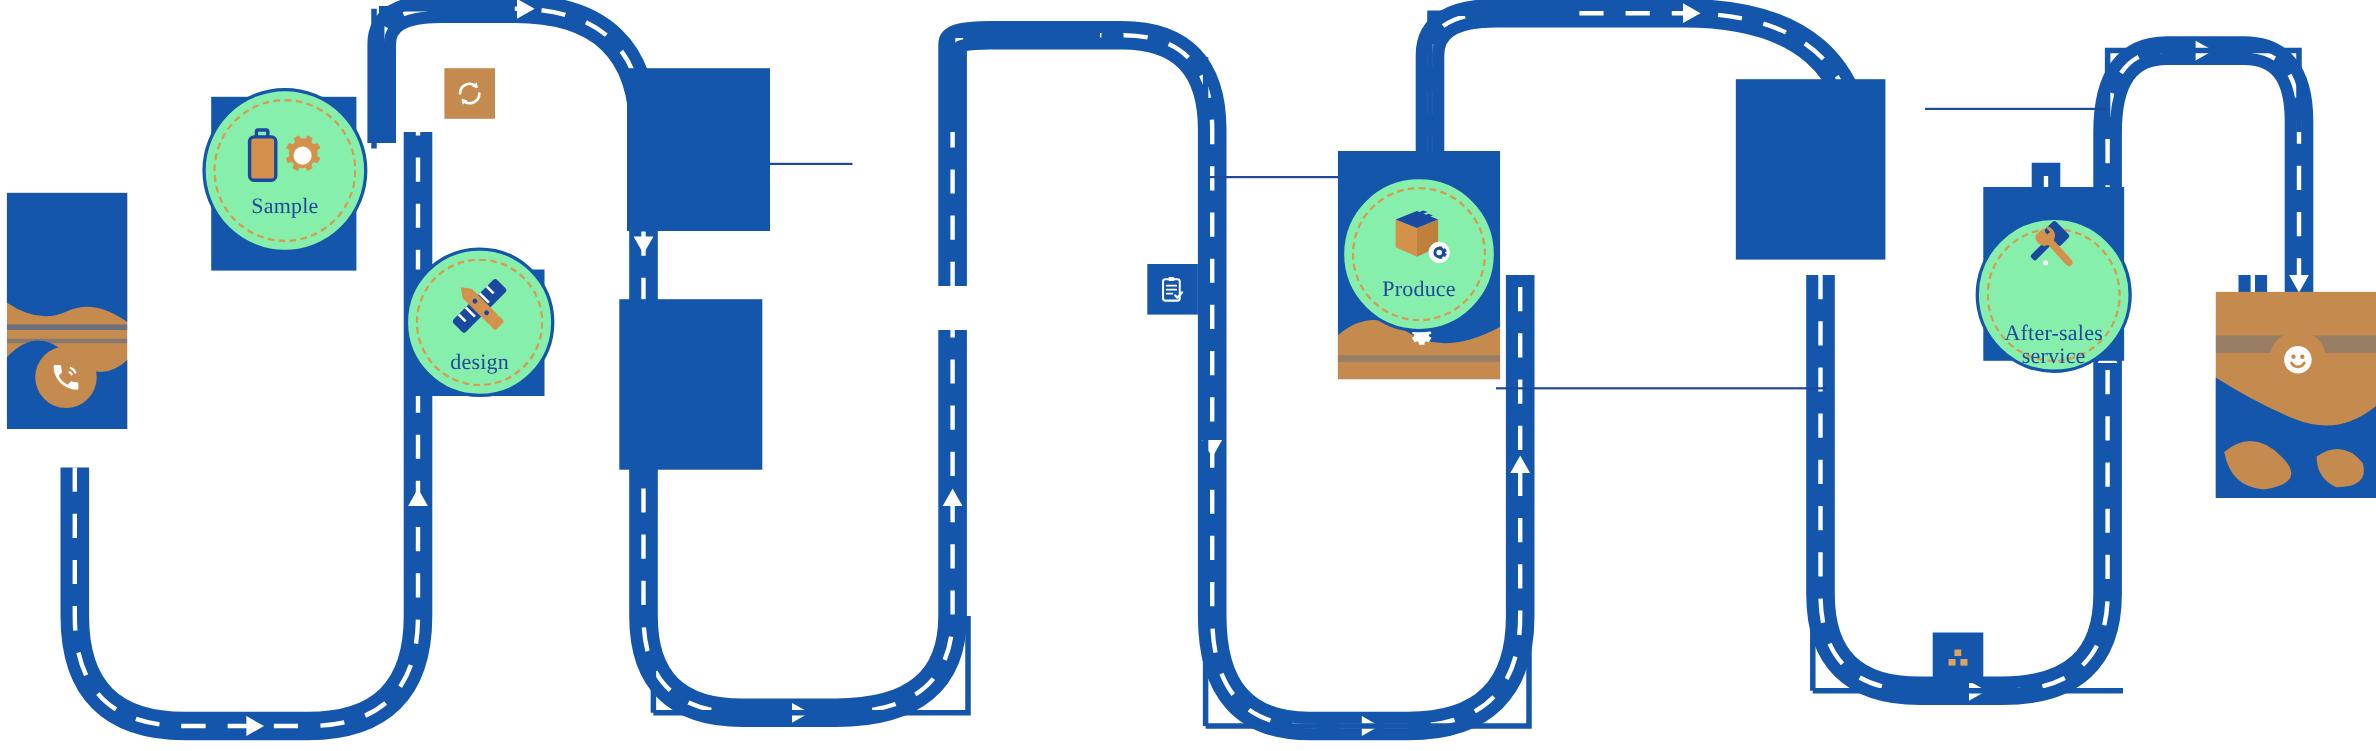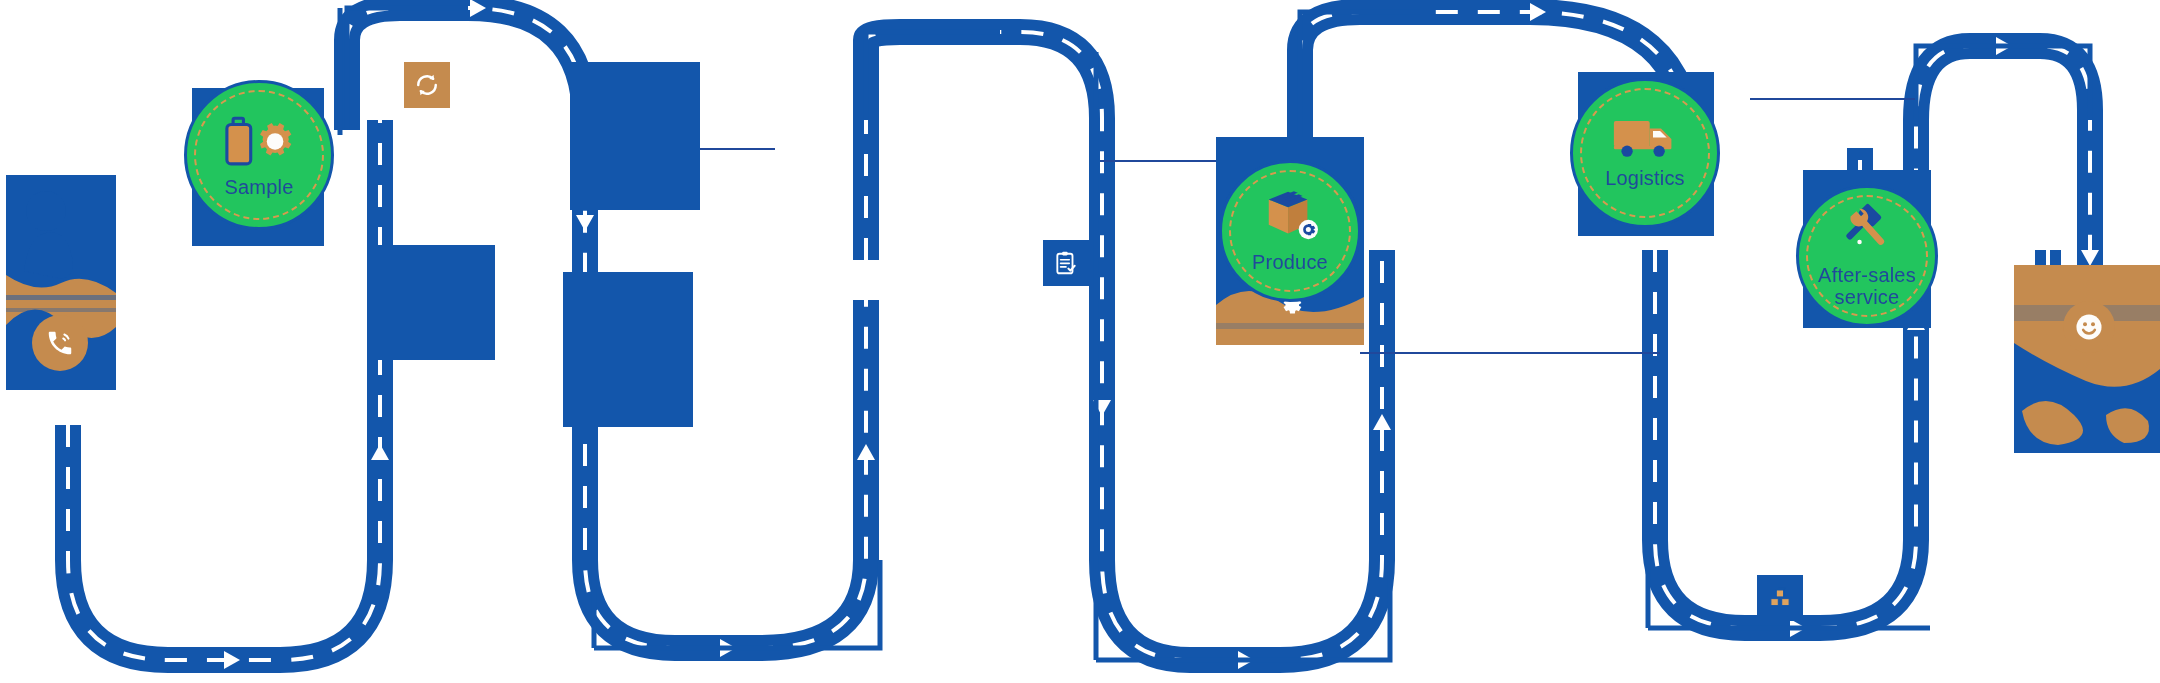--- a/index.html
+++ b/index.html
@@ -2,24 +2,24 @@
 <html><head>
 <meta charset="utf-8">
 <style>
   html,body{margin:0;padding:0;background:#ffffff;}
   body{font-family:"Liberation Sans","DejaVu Sans",sans-serif;}
   #stage{position:relative;width:2160px;height:683px;overflow:hidden;background:#fff;}
   #road{position:absolute;left:0;top:0;width:2160px;height:683px;}
   .panel{position:absolute;background:#1356ab;}
   .photo{position:absolute;overflow:hidden;}
   .disc{
-    position:absolute;border-radius:50%;background:#22c55e;
+    position:absolute;border-radius:50%;background:#86efac;
     border:3px solid #1356ab;
     box-sizing:border-box;
-    display:flex;flex-direction:column;align-items:center;justify-content:center;
+    display:flex;flex-direction:column;align-items:center;justify-content:center;font-family:Liberation Serif, serif;
   }
   .disc:after{
     content:"";position:absolute;left:7px;top:7px;right:7px;bottom:7px;
     border-radius:50%;border:2px dashed #d79a4e;pointer-events:none;
   }
   .disc .glyph{position:relative;z-index:2;display:block;}
   .disc .lbl{
     position:relative;z-index:2;color:#20489b;font-size:20px;line-height:1.08;
     text-align:center;margin-top:4px;letter-spacing:.2px;white-space:pre-line;
   }
@@ -152,20 +152,44 @@
   <div class="chip sq-tan" style="left:404px;top:62px;width:46px;height:46px;">
     <svg viewBox="0 0 24 24" width="28" height="28">
       <path fill="none" stroke="#fff" stroke-width="2.1" stroke-linecap="round" d="M19.5 12a7.5 7.5 0 0 1-12.8 5.3"></path>
       <path fill="none" stroke="#fff" stroke-width="2.1" stroke-linecap="round" d="M4.5 12a7.5 7.5 0 0 1 12.8-5.3"></path>
       <path fill="#fff" d="M17.6 3.2l.5 4.3-4.3-.7z"></path>
       <path fill="#fff" d="M6.4 20.8l-.5-4.3 4.3.7z"></path>
     </svg>
   </div>
 
   <div class="panel" style="left:375px;top:245px;width:120px;height:115px;"></div>
+  <div class="disc" style="left:368px;top:225px;width:136px;height:136px;">
+    <span class="glyph">
+      <svg viewBox="0 0 64 64" width="64" height="64">
+        <g transform="rotate(-45 32 32)">
+          <rect x="4" y="24" width="56" height="16" rx="3" fill="#1a4aa0"></rect>
+          <g stroke="#fdfcfa" stroke-width="2.4">
+            <line x1="13" y1="24" x2="13" y2="33"></line>
+              <line x1="22" y1="24" x2="22" y2="36"></line>
+            <line x1="31" y1="24" x2="31" y2="33"></line>
+              <line x1="40" y1="24" x2="40" y2="36"></line>
+            <line x1="49" y1="24" x2="49" y2="33"></line>
+          </g>
+        </g>
+        <g transform="rotate(45 32 32)">
+          <path d="M8 32l8-6v12z" fill="#d4914c"></path>
+          <rect x="16" y="26" width="34" height="12" fill="#d4914c"></rect>
+          <rect x="50" y="26" width="8" height="12" rx="2" fill="#d4914c"></rect>
+          <circle cx="26" cy="32" r="2.2" fill="#1a4aa0"></circle>
+          <circle cx="41" cy="32" r="2.2" fill="#1a4aa0"></circle>
+        </g>
+      </svg>
+    </span>
+    <span class="lbl">design</span>
+  </div>
 
   <div class="panel" style="left:570px;top:62px;width:130px;height:148px;"></div>
 
   <div class="panel" style="left:563px;top:272px;width:130px;height:155px;"></div>
 
   <div class="chip sq-blue" style="left:1043px;top:240px;width:46px;height:46px;">
     <svg viewBox="0 0 24 24" width="26" height="26">
       <rect x="4" y="3.5" width="14" height="18" rx="2" fill="none" stroke="#fff" stroke-width="1.7"></rect>
       <rect x="8.5" y="1.6" width="5" height="3.4" rx="1" fill="#fff"></rect>
       <g stroke="#fff" stroke-width="1.5" stroke-linecap="round">
@@ -201,36 +225,23 @@
         </g>
         <circle cx="51" cy="43" r="10" fill="#fdfcfa"></circle>
         <path fill="#1a4aa0" d="M51 37.6a5.4 5.4 0 1 0 0 10.8 5.4 5.4 0 0 0 0-10.8zm7.2 6.9l-1.7-.9c0-.3 0-.6 0-.9l1.7-.9-1.6-2.7-1.8.6c-.2-.2-.5-.3-.8-.5l-.2-1.8h-3.2l-.2 1.8c-.3.2-.5.3-.8.5l-1.8-.6-1.6 2.7 1.7.9c0 .3 0 .6 0 .9l-1.7.9 1.6 2.7 1.8-.6c.2.2.5.3.8.5l.2 1.8h3.2l.2-1.8c.3-.2.5-.3.8-.5l1.8.6z"></path>
         <circle cx="51" cy="43" r="2.6" fill="#fdfcfa"></circle>
       </svg>
     </span>
     <span class="lbl">Produce</span>
   </div>
 
   <div class="panel" style="left:1578px;top:72px;width:136px;height:164px;"></div>
-  <div class="disc" style="left:1570px;top:78px;width:150px;height:150px;">
-    <span class="glyph">
-      <svg viewBox="0 0 70 46" width="66" height="44">
-        <rect x="2" y="5" width="38" height="27" rx="2" fill="#d4914c"></rect>
-        <path fill="#d4914c" d="M40 13h12l11 11v8H40z"></path>
-        <path fill="#fdfcfa" d="M43.5 15.5h7.5l7 7h-14.5z"></path>
-        <rect x="2" y="31" width="61" height="4" rx="1.5" fill="#d4914c"></rect>
-        <circle cx="16" cy="37" r="6" fill="#1a4aa0"></circle>
-        <circle cx="50" cy="37" r="6" fill="#1a4aa0"></circle>
-      </svg>
-    </span>
-    <span class="lbl">Logistics</span>
-  </div>
 
   <div class="panel" style="left:1803px;top:170px;width:128px;height:158px;"></div>
-  <div class="disc" style="left:1796px;top:185px;width:142px;height:142px;">
+  <div class="disc" style="left:1796px;top:197px;width:142px;height:142px;justify-content:space-between;">
     <span class="glyph">
       <svg viewBox="0 0 64 58" width="60" height="54">
         <g transform="rotate(45 32 29)">
           <rect x="12" y="8" width="22" height="15" rx="2.5" fill="#1a4aa0"></rect>
           <rect x="20" y="22" width="7" height="28" rx="2.5" fill="#1a4aa0"></rect>
         </g>
         <g transform="rotate(-42 32 29)" fill="#d4914c">
           <path d="M28.5 6.5a9 9 0 0 0 2.6 15.6v26a3.6 3.6 0 0 0 7.2 0v-26A9 9 0 0 0 41 6.5v7.2h-4v-7.2z"></path>
         </g>
         <circle cx="24" cy="42" r="2.4" fill="#fdfcfa"></circle>

